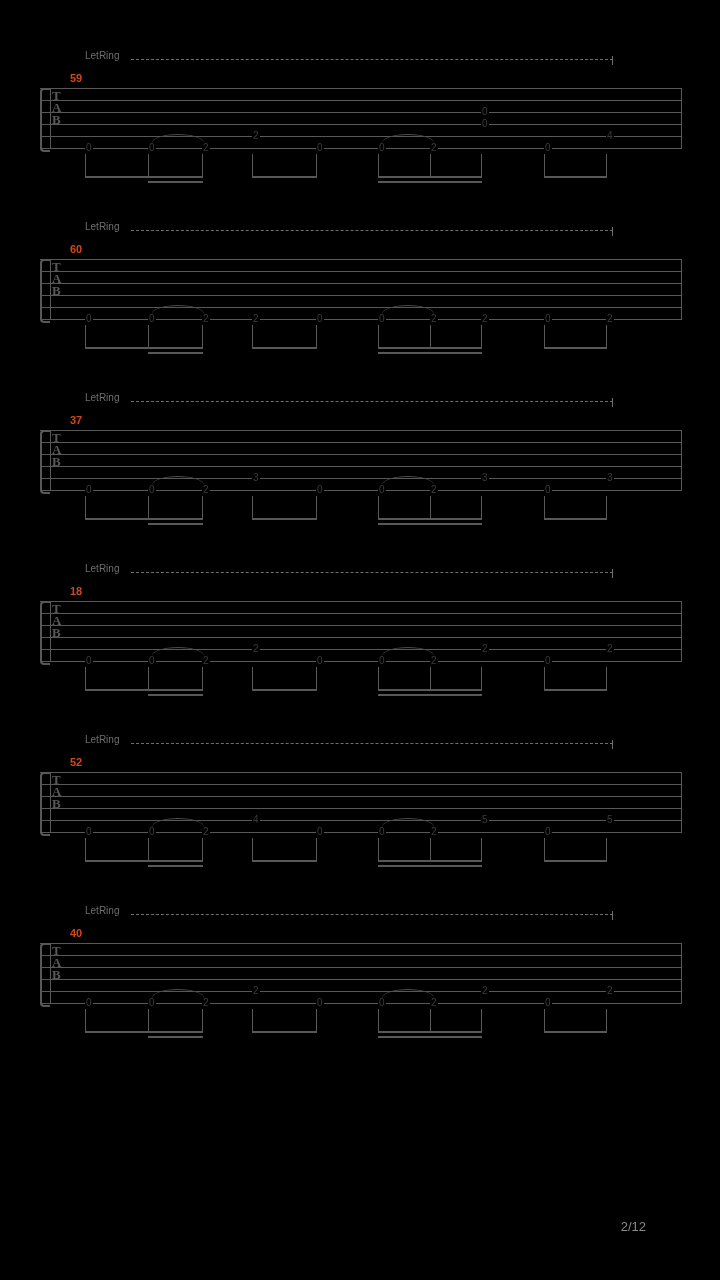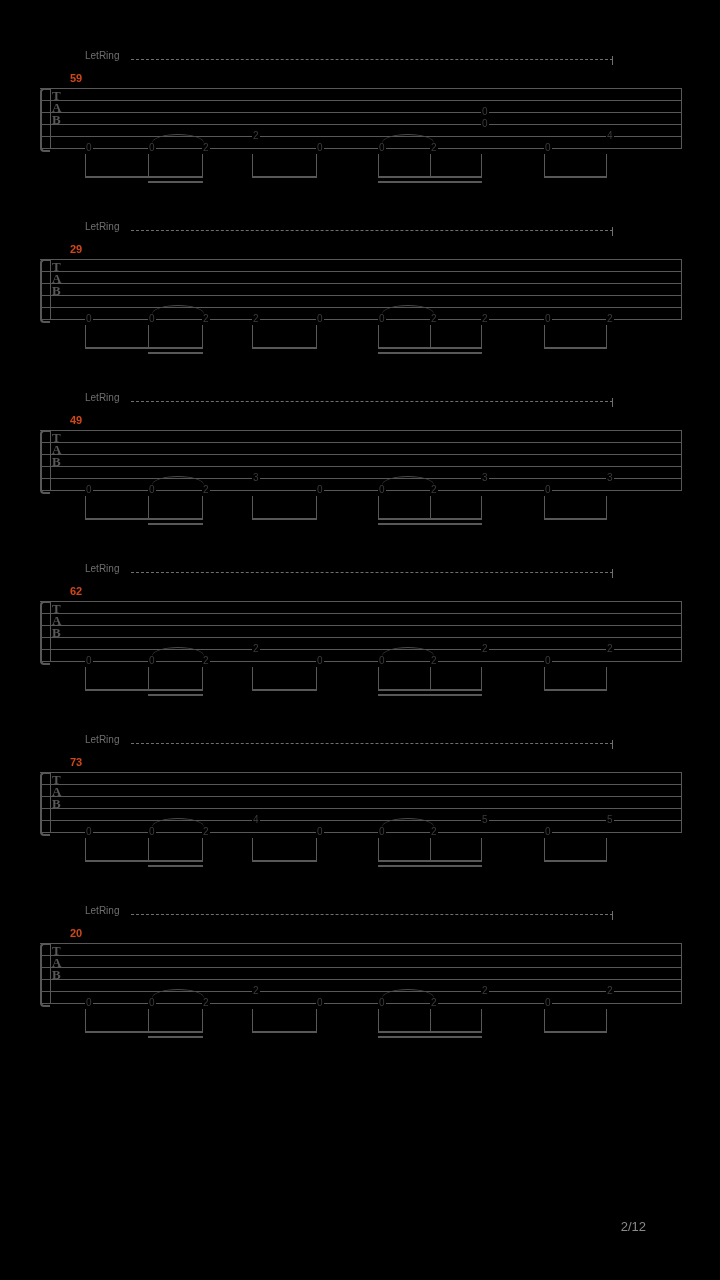--- a/index.html
+++ b/index.html
@@ -197,21 +197,21 @@
         <div class="stem" style="left: 481px; top: 104px; height: 24px;"></div>
         <div class="beam" style="left: 544px; width: 63px; top: 126px;"></div>
         <div class="stem" style="left: 544px; top: 104px; height: 24px;"></div>
         <div class="stem" style="left: 606px; top: 104px; height: 24px;"></div>
         <div class="beam" style="left: 148px; width: 55px; top: 131px;"></div>
         <div class="beam" style="left: 378px; width: 104px; top: 131px;"></div>
       </div>
       <div class="system" style="top: 221px; height: 170px;">
         <div class="letring">LetRing</div>
         <div class="letring-line"></div>
-        <div class="measure-number" style="top: 22px;">29</div>
+        <div class="measure-number" style="top: 22px;">60</div>
         <div class="staff" style="top: 38px; height: 62px;">
           <div class="brace" style="height: 60px;"></div>
           <div class="bar-start" style="height: 60px;"></div>
           <div class="bar-end" style="height: 60px;"></div>
           <div class="staff-line" style="top: 0px;"></div>
           <div class="staff-line" style="top: 12px;"></div>
           <div class="staff-line" style="top: 24px;"></div>
           <div class="staff-line" style="top: 36px;"></div>
           <div class="staff-line" style="top: 48px;"></div>
           <div class="staff-line" style="top: 60px;"></div>
@@ -244,21 +244,21 @@
         <div class="stem" style="left: 481px; top: 104px; height: 24px;"></div>
         <div class="beam" style="left: 544px; width: 63px; top: 126px;"></div>
         <div class="stem" style="left: 544px; top: 104px; height: 24px;"></div>
         <div class="stem" style="left: 606px; top: 104px; height: 24px;"></div>
         <div class="beam" style="left: 148px; width: 55px; top: 131px;"></div>
         <div class="beam" style="left: 378px; width: 104px; top: 131px;"></div>
       </div>
       <div class="system" style="top: 392px; height: 170px;">
         <div class="letring">LetRing</div>
         <div class="letring-line"></div>
-        <div class="measure-number" style="top: 22px;">49</div>
+        <div class="measure-number" style="top: 22px;">37</div>
         <div class="staff" style="top: 38px; height: 62px;">
           <div class="brace" style="height: 60px;"></div>
           <div class="bar-start" style="height: 60px;"></div>
           <div class="bar-end" style="height: 60px;"></div>
           <div class="staff-line" style="top: 0px;"></div>
           <div class="staff-line" style="top: 12px;"></div>
           <div class="staff-line" style="top: 24px;"></div>
           <div class="staff-line" style="top: 36px;"></div>
           <div class="staff-line" style="top: 48px;"></div>
           <div class="staff-line" style="top: 60px;"></div>
@@ -291,21 +291,21 @@
         <div class="stem" style="left: 481px; top: 104px; height: 24px;"></div>
         <div class="beam" style="left: 544px; width: 63px; top: 126px;"></div>
         <div class="stem" style="left: 544px; top: 104px; height: 24px;"></div>
         <div class="stem" style="left: 606px; top: 104px; height: 24px;"></div>
         <div class="beam" style="left: 148px; width: 55px; top: 131px;"></div>
         <div class="beam" style="left: 378px; width: 104px; top: 131px;"></div>
       </div>
       <div class="system" style="top: 563px; height: 170px;">
         <div class="letring">LetRing</div>
         <div class="letring-line"></div>
-        <div class="measure-number" style="top: 22px;">62</div>
+        <div class="measure-number" style="top: 22px;">18</div>
         <div class="staff" style="top: 38px; height: 62px;">
           <div class="brace" style="height: 60px;"></div>
           <div class="bar-start" style="height: 60px;"></div>
           <div class="bar-end" style="height: 60px;"></div>
           <div class="staff-line" style="top: 0px;"></div>
           <div class="staff-line" style="top: 12px;"></div>
           <div class="staff-line" style="top: 24px;"></div>
           <div class="staff-line" style="top: 36px;"></div>
           <div class="staff-line" style="top: 48px;"></div>
           <div class="staff-line" style="top: 60px;"></div>
@@ -338,21 +338,21 @@
         <div class="stem" style="left: 481px; top: 104px; height: 24px;"></div>
         <div class="beam" style="left: 544px; width: 63px; top: 126px;"></div>
         <div class="stem" style="left: 544px; top: 104px; height: 24px;"></div>
         <div class="stem" style="left: 606px; top: 104px; height: 24px;"></div>
         <div class="beam" style="left: 148px; width: 55px; top: 131px;"></div>
         <div class="beam" style="left: 378px; width: 104px; top: 131px;"></div>
       </div>
       <div class="system" style="top: 734px; height: 170px;">
         <div class="letring">LetRing</div>
         <div class="letring-line"></div>
-        <div class="measure-number" style="top: 22px;">73</div>
+        <div class="measure-number" style="top: 22px;">52</div>
         <div class="staff" style="top: 38px; height: 62px;">
           <div class="brace" style="height: 60px;"></div>
           <div class="bar-start" style="height: 60px;"></div>
           <div class="bar-end" style="height: 60px;"></div>
           <div class="staff-line" style="top: 0px;"></div>
           <div class="staff-line" style="top: 12px;"></div>
           <div class="staff-line" style="top: 24px;"></div>
           <div class="staff-line" style="top: 36px;"></div>
           <div class="staff-line" style="top: 48px;"></div>
           <div class="staff-line" style="top: 60px;"></div>
@@ -385,21 +385,21 @@
         <div class="stem" style="left: 481px; top: 104px; height: 24px;"></div>
         <div class="beam" style="left: 544px; width: 63px; top: 126px;"></div>
         <div class="stem" style="left: 544px; top: 104px; height: 24px;"></div>
         <div class="stem" style="left: 606px; top: 104px; height: 24px;"></div>
         <div class="beam" style="left: 148px; width: 55px; top: 131px;"></div>
         <div class="beam" style="left: 378px; width: 104px; top: 131px;"></div>
       </div>
       <div class="system" style="top: 905px; height: 170px;">
         <div class="letring">LetRing</div>
         <div class="letring-line"></div>
-        <div class="measure-number" style="top: 22px;">20</div>
+        <div class="measure-number" style="top: 22px;">40</div>
         <div class="staff" style="top: 38px; height: 62px;">
           <div class="brace" style="height: 60px;"></div>
           <div class="bar-start" style="height: 60px;"></div>
           <div class="bar-end" style="height: 60px;"></div>
           <div class="staff-line" style="top: 0px;"></div>
           <div class="staff-line" style="top: 12px;"></div>
           <div class="staff-line" style="top: 24px;"></div>
           <div class="staff-line" style="top: 36px;"></div>
           <div class="staff-line" style="top: 48px;"></div>
           <div class="staff-line" style="top: 60px;"></div>

